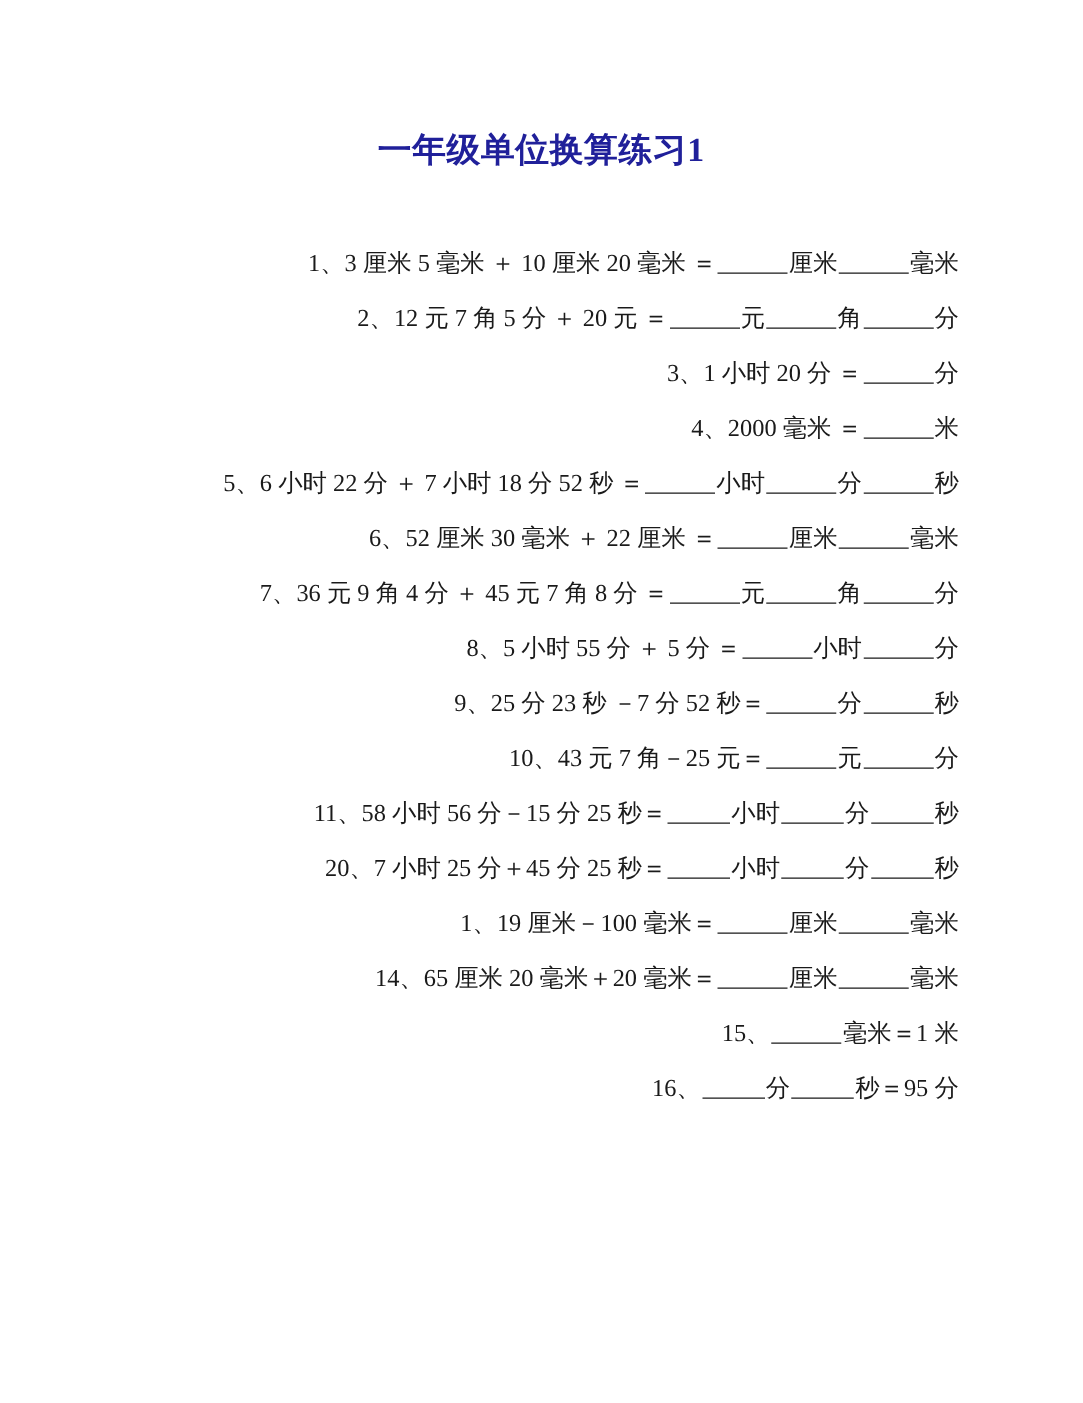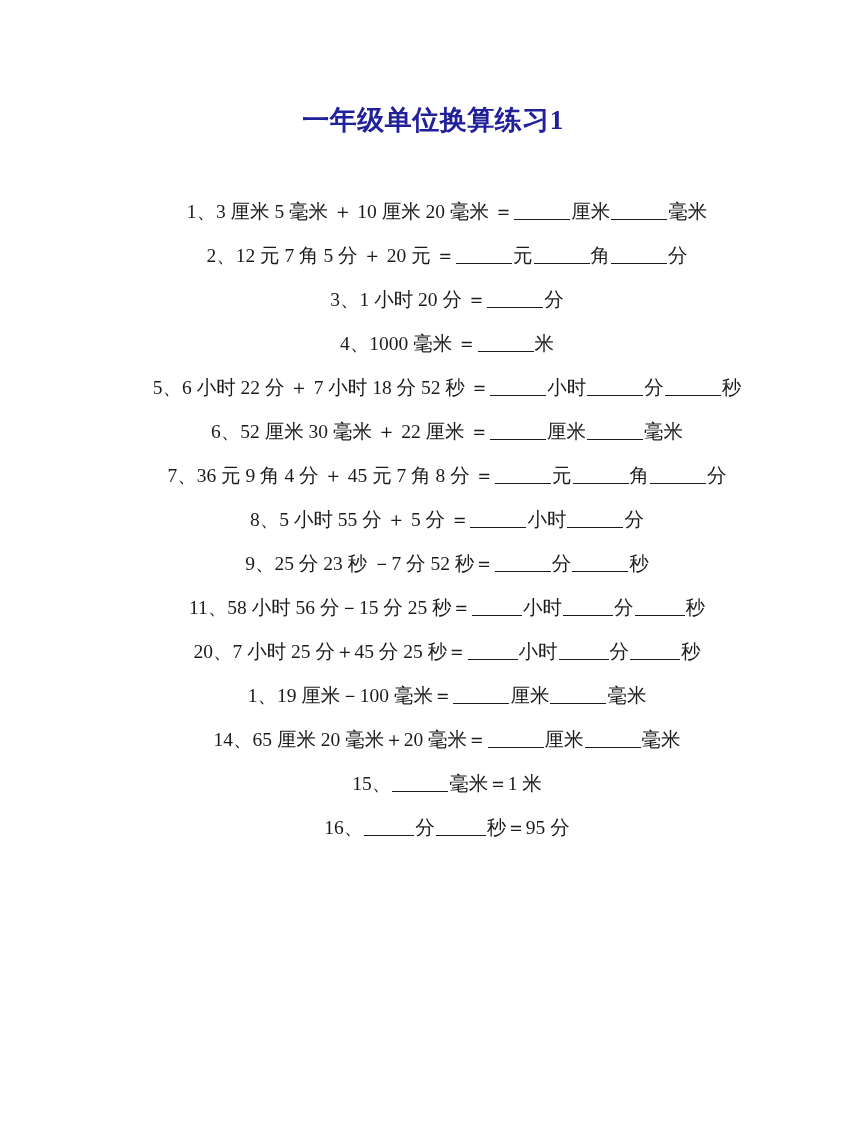--- a/index.html
+++ b/index.html
@@ -43,21 +43,21 @@
     top: 190px;
     left: 127px;
     width: 640px;
   }
   .problem {
     font-size: 19.5px;
     line-height: 44px;
     color: #1a1a1a;
     white-space: normal;
     word-break: break-all;
-    text-align: center;
+    text-align: right;
   }
   .problem .seg {
     white-space: pre;
   }
   .blank {
     display: inline-block;
     border-bottom: 1.6px solid #1a1a1a;
     width: 56px;
     height: 0.95em;
     vertical-align: -0.12em;
@@ -82,21 +82,21 @@
 
     <li class="problem">
       <span class="seg">2、</span><span class="seg">12 元 7 角 5 分 ＋ 20 元 ＝</span><span class="blank"></span><span class="seg">元</span><span class="blank"></span><span class="seg">角</span><span class="blank"></span><span class="seg">分</span>
     </li>
 
     <li class="problem">
       <span class="seg">3、</span><span class="seg">1 小时 20 分 ＝</span><span class="blank"></span><span class="seg">分</span>
     </li>
 
     <li class="problem">
-      <span class="seg">4、</span><span class="seg">1000 毫米 ＝</span><span class="blank"></span><span class="seg">米</span>
+      <span class="seg">4、</span><span class="seg">2000 毫米 ＝</span><span class="blank"></span><span class="seg">米</span>
     </li>
 
     <li class="problem">
       <span class="seg">5、</span><span class="seg">6 小时 22 分 ＋ 7 小时 18 分 52 秒 ＝</span><span class="blank"></span><span class="seg">小时</span><span class="blank"></span><span class="seg">分</span><span class="blank"></span><span class="seg">秒</span>
     </li>
 
     <li class="problem">
       <span class="seg">6、</span><span class="seg">52 厘米 30 毫米 ＋ 22 厘米 ＝</span><span class="blank"></span><span class="seg">厘米</span><span class="blank"></span><span class="seg">毫米</span>
     </li>
 
@@ -105,20 +105,23 @@
     </li>
 
     <li class="problem">
       <span class="seg">8、</span><span class="seg">5 小时 55 分 ＋ 5 分 ＝</span><span class="blank"></span><span class="seg">小时</span><span class="blank"></span><span class="seg">分</span>
     </li>
 
     <li class="problem">
       <span class="seg">9、</span><span class="seg">25 分 23 秒 －7 分 52 秒＝</span><span class="blank"></span><span class="seg">分</span><span class="blank"></span><span class="seg">秒</span>
     </li>
 
+    <li class="problem">
+      <span class="seg">10、</span><span class="seg">43 元 7 角－25 元＝</span><span class="blank"></span><span class="seg">元</span><span class="blank"></span><span class="seg">分</span>
+    </li>
 
     <li class="problem">
       <span class="seg">11、</span><span class="seg">58 小时 56 分－15 分 25 秒＝</span><span class="blank narrow"></span><span class="seg">小时</span><span class="blank narrow"></span><span class="seg">分</span><span class="blank narrow"></span><span class="seg">秒</span>
     </li>
 
     <li class="problem">
       <span class="seg">20、</span><span class="seg">7 小时 25 分＋45 分 25 秒＝</span><span class="blank narrow"></span><span class="seg">小时</span><span class="blank narrow"></span><span class="seg">分</span><span class="blank narrow"></span><span class="seg">秒</span>
     </li>
 
     <li class="problem">

